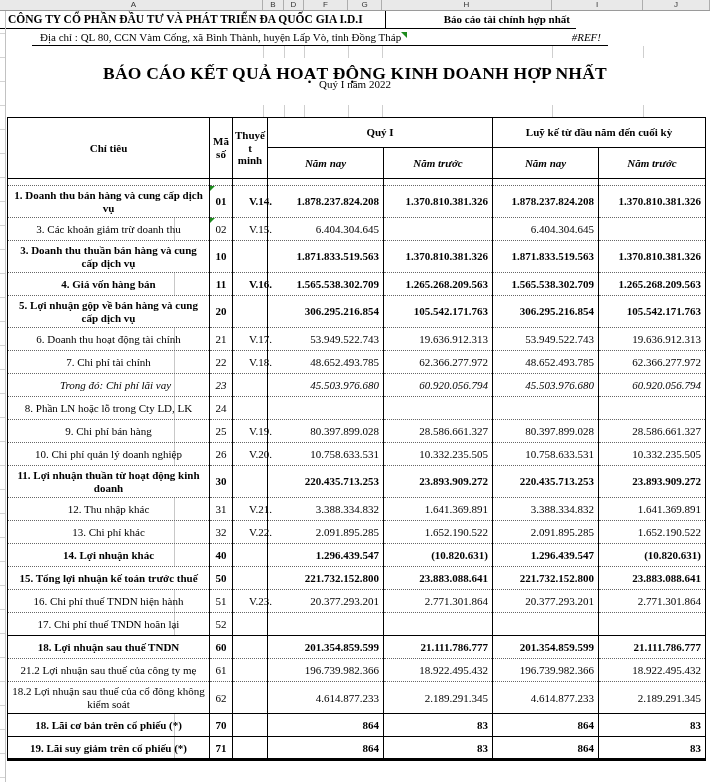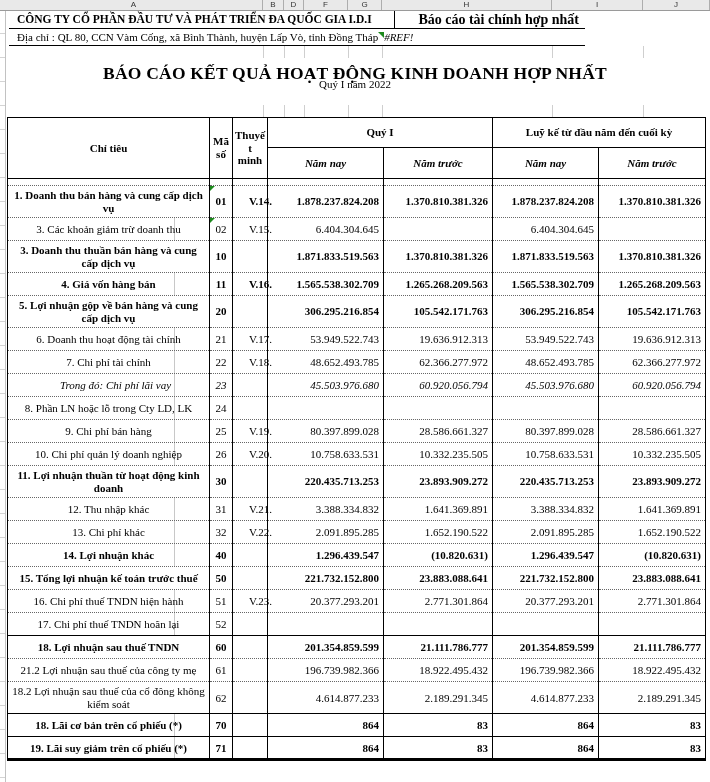--- a/index.html
+++ b/index.html
@@ -6,27 +6,27 @@
   body{width:710px;height:782px;position:relative;font-family:"Liberation Serif",serif;color:#000;overflow:hidden;}
 
   
   .col-letters{position:absolute;left:0;top:0;width:710px;height:10px;background:#e9e9e9;border-bottom:1px solid #9a9a9a;z-index:3;}
   .col-letters .cell{position:absolute;top:0;height:10px;border-right:1px solid #adadad;box-sizing:border-box;
     font-family:"Liberation Sans",sans-serif;font-size:8px;line-height:10px;text-align:center;color:#333;}
   .left-strip{position:absolute;left:0;top:10px;width:5px;height:772px;border-right:1px solid #c2c2c2;
     background:repeating-linear-gradient(to bottom,transparent 0 23px,#d4d4d4 23px 24px);z-index:2;}
 
   
-  .toprow{position:absolute;left:9px;width:576px;display:flex;align-items:center;box-sizing:border-box;}
+  .toprow{position:absolute;left:0;width:576px;display:flex;align-items:center;box-sizing:border-box;}
   .company-row{top:10px;height:19px;border-bottom:1px solid #000;font-weight:bold;}
   .company-row .left{flex:0 0 377px;padding-left:8px;font-size:11.5px;white-space:nowrap;}
-  .company-row .right{flex:1;border-left:1px solid #000;height:19px;line-height:19px;text-align:right;padding-right:6px;font-size:14px;}
-  .address-row{top:29px;height:17px;border-bottom:1px solid #000;font-size:11px;}
+  .company-row .right{flex:1;border-left:1px solid #000;height:19px;line-height:19px;text-align:right;padding-right:6px;font-size:11px;}
+  .address-row{top:29px;height:17px;border-bottom:1px solid #000;font-size:11px;margin-left:32px;}
   .address-row .left{padding-left:8px;white-space:nowrap;}
-  .address-row .right{flex:1;padding-right:7px;font-style:italic;}
+  .address-row .right{flex:1;text-align:right;padding-right:7px;font-style:italic;}
   .tri-tr{display:inline-block;width:0;height:0;border-top:6px solid #1d8a1d;border-left:6px solid transparent;vertical-align:top;margin-top:1px;}
 
   .gridband{position:absolute;left:0;width:710px;height:12px;}
   .gridband i{position:absolute;top:0;width:1px;height:12px;background:#cfcfcf;}
   .band1{top:46px;} .band2{top:105px;}
 
   .title{position:absolute;top:58px;left:0;width:710px;height:30px;line-height:30px;text-align:center;
     font-size:17.5px;font-weight:bold;letter-spacing:.2px;}
   .subtitle{position:absolute;top:76px;left:0;width:710px;height:17px;line-height:17px;text-align:center;font-size:11px;}
 

